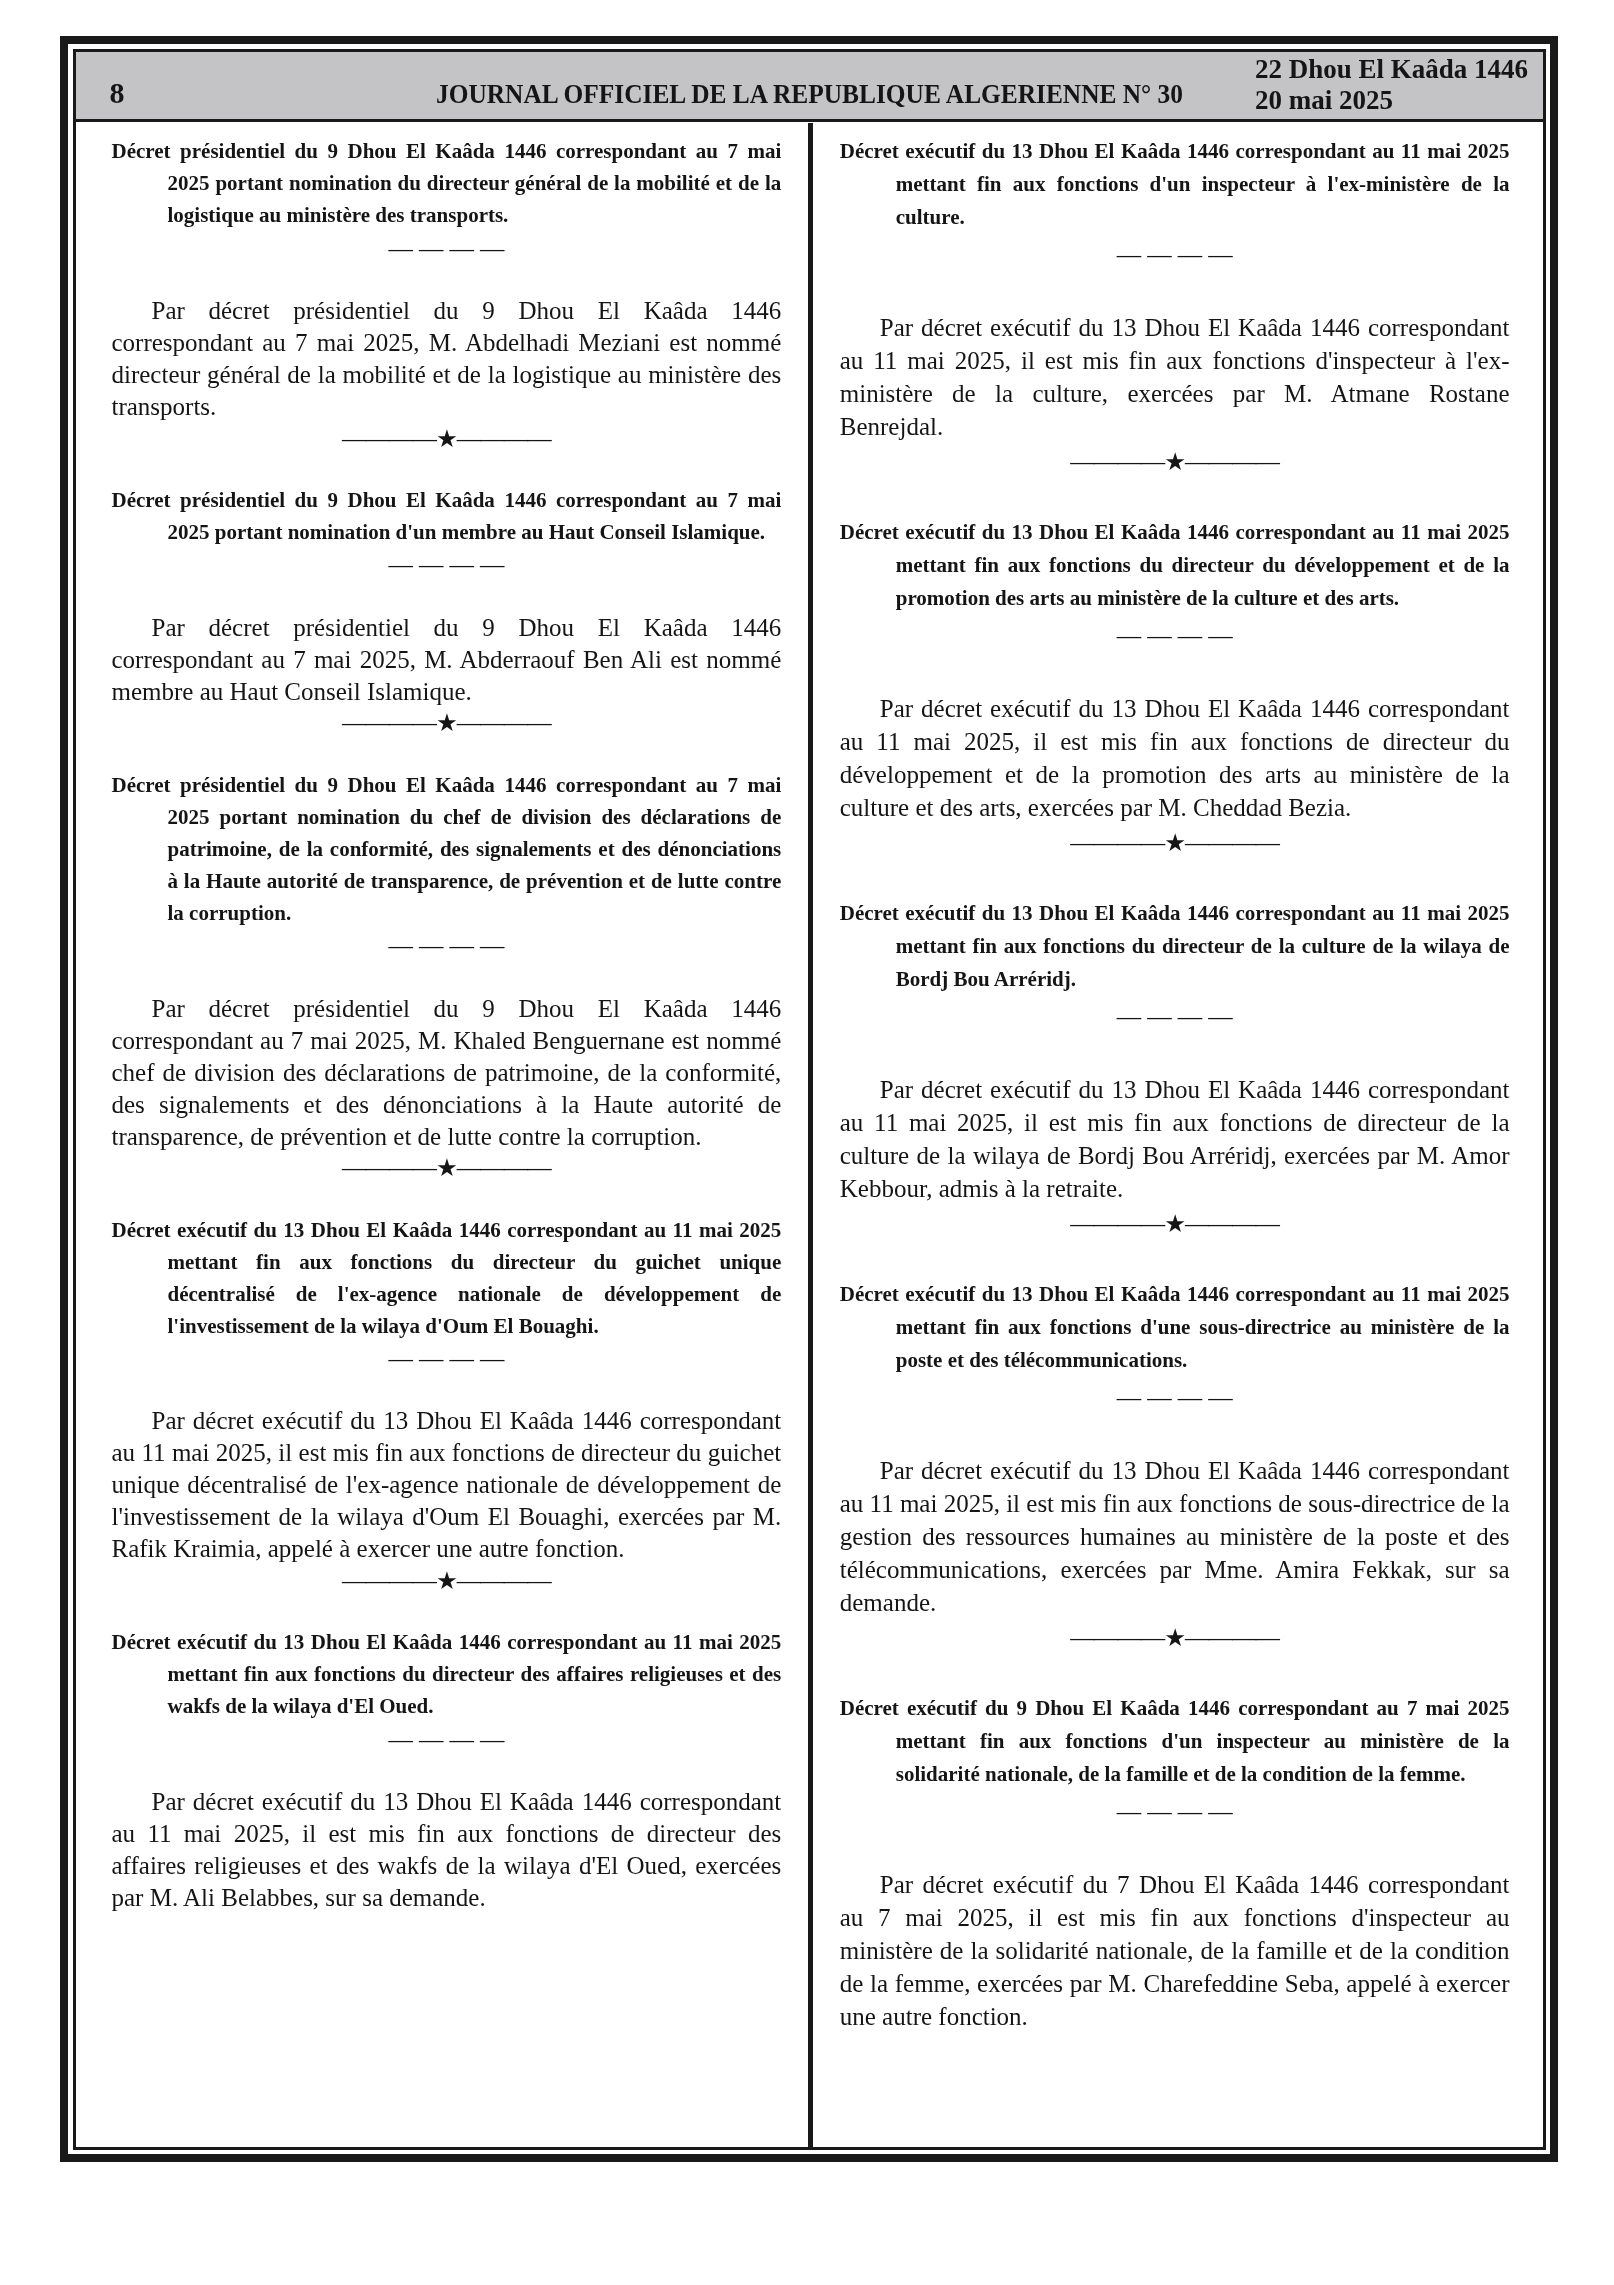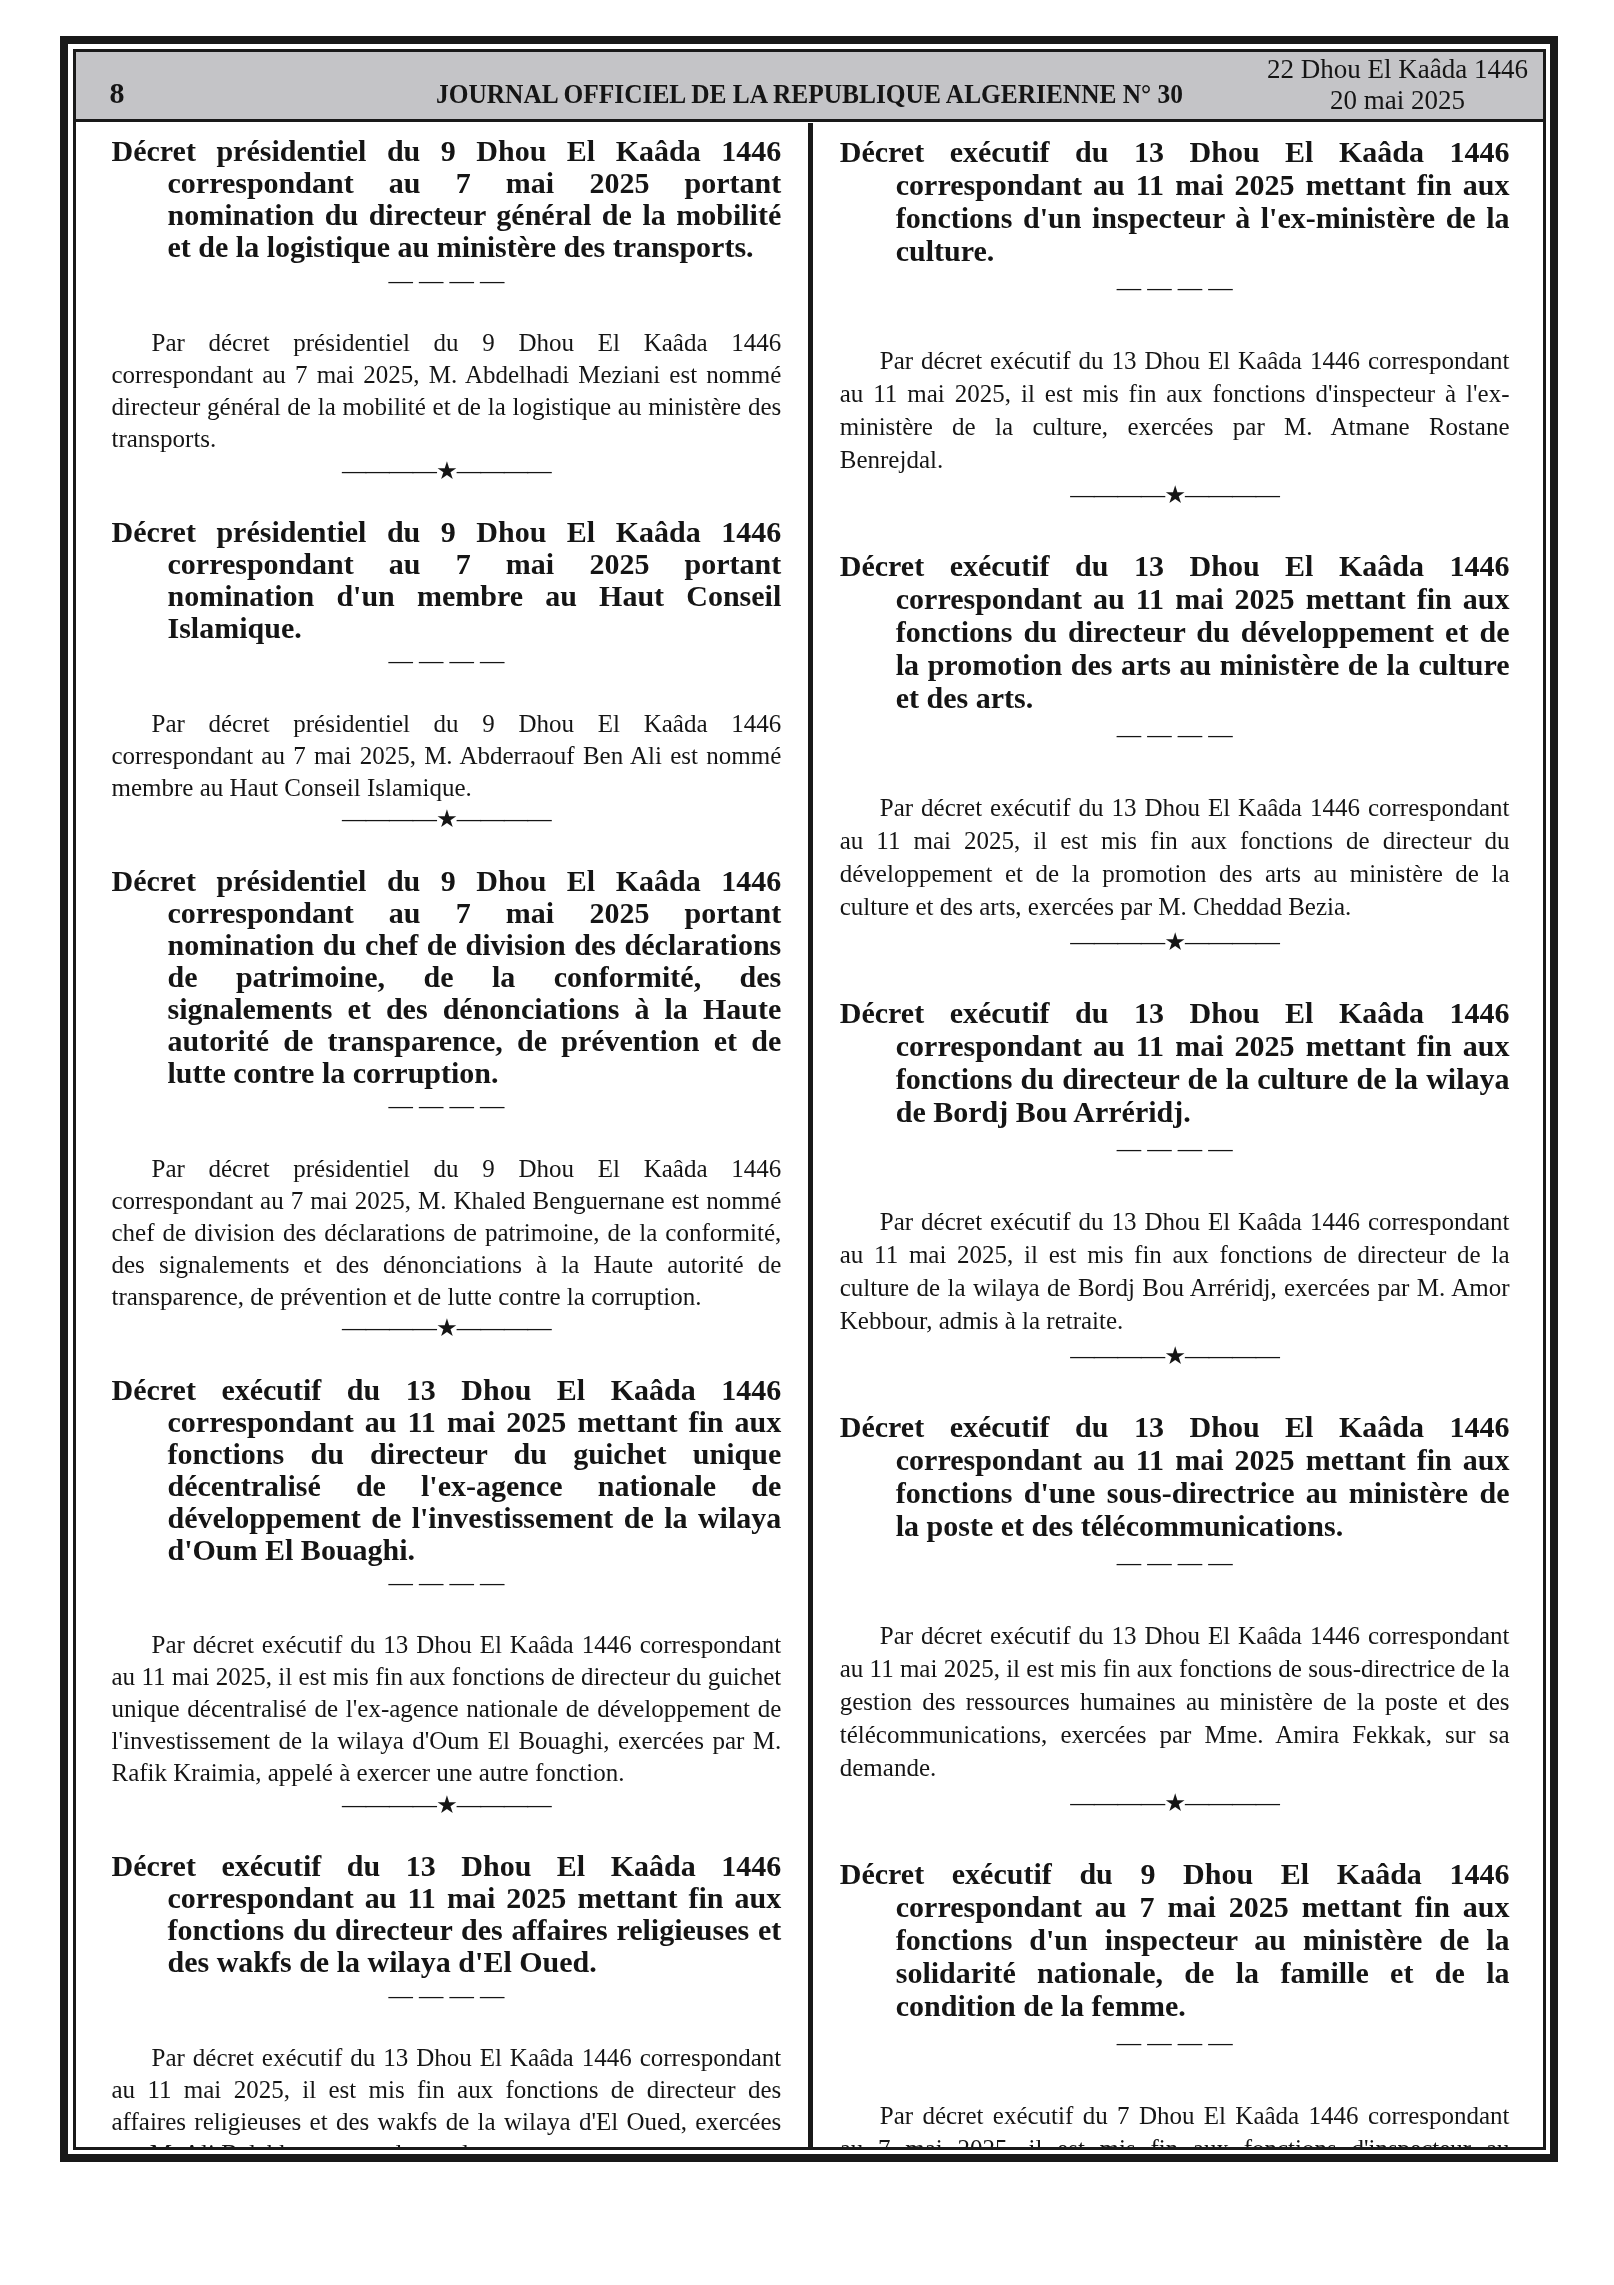--- a/index.html
+++ b/index.html
@@ -51,22 +51,22 @@
     text-align: center;
     font-weight: bold;
     font-size: 27px;
     transform: scaleX(0.94);
     white-space: nowrap;
   }
   .dates {
     position: absolute;
     right: 14.5px;
     top: 2.7px;
-    text-align: center;
-    font-weight: normal;
+    text-align: left;
+    font-weight: bold;
     font-size: 27px;
     line-height: 31px;
   }
   .content {
     position: absolute;
     top: 71px;
     bottom: 0;
     left: 0;
     right: 0;
     display: flex;
@@ -77,21 +77,21 @@
     box-sizing: border-box;
     overflow: hidden;
   }
   .col-left  { padding: 12.7px 27px 0 36px; }
   .col-right { padding: 12.7px 33px 0 27px; }
   .divider {
     flex: 0 0 4.5px;
     background: #191919;
   }
   .decree-title {
-    font-size: 30px;
+    font-size: 21px;
     line-height: 33px;
     font-weight: bold;
     text-align: justify;
     padding-left: 56px;
     text-indent: -56px;
     margin: 0;
   }
   .col-left .decree-title { line-height: 32px; }
   .decree-body {
     font-size: 25px;

